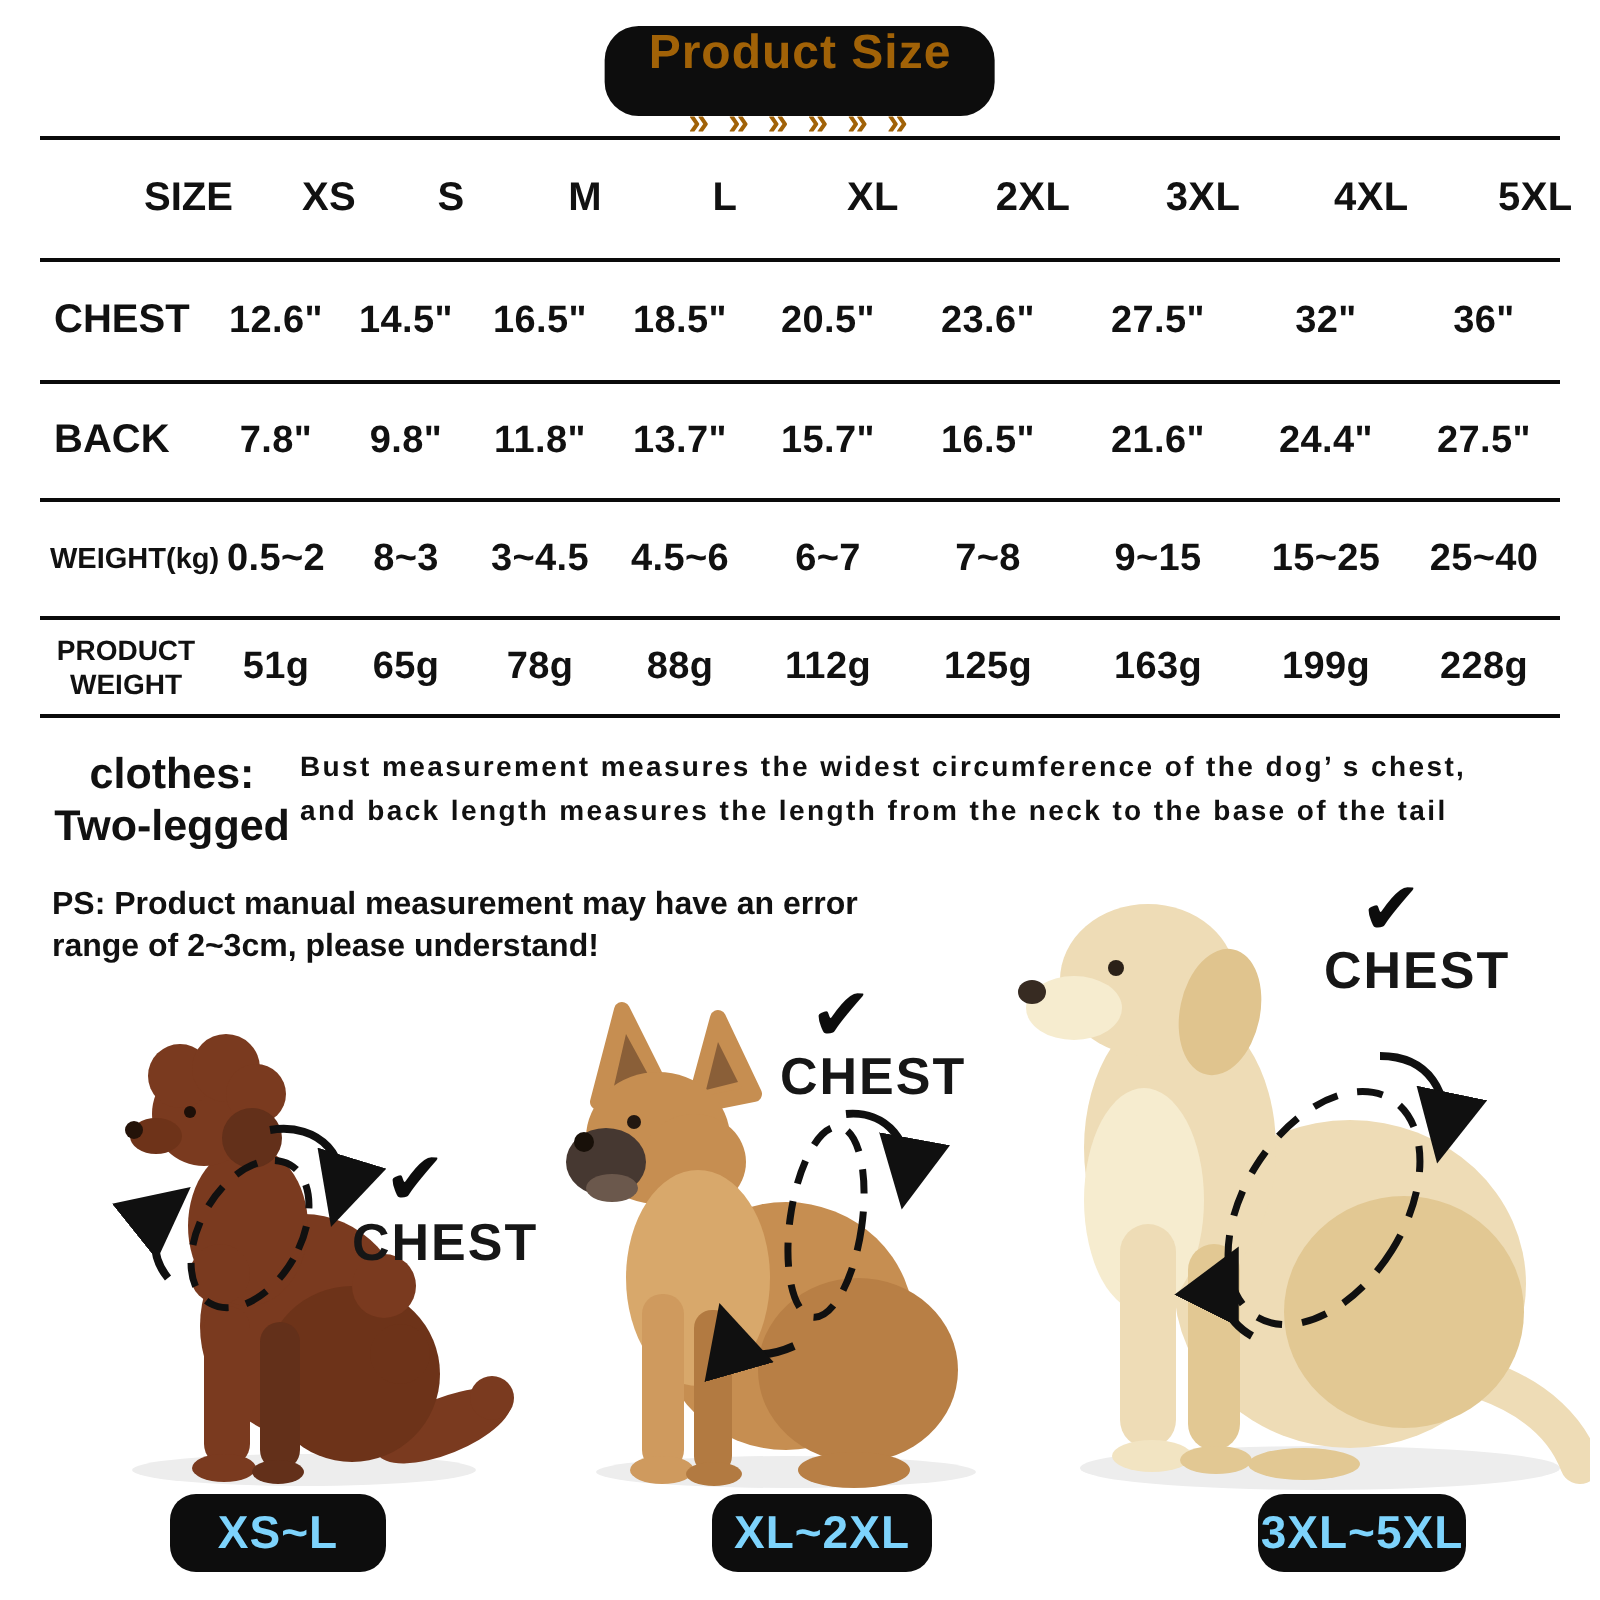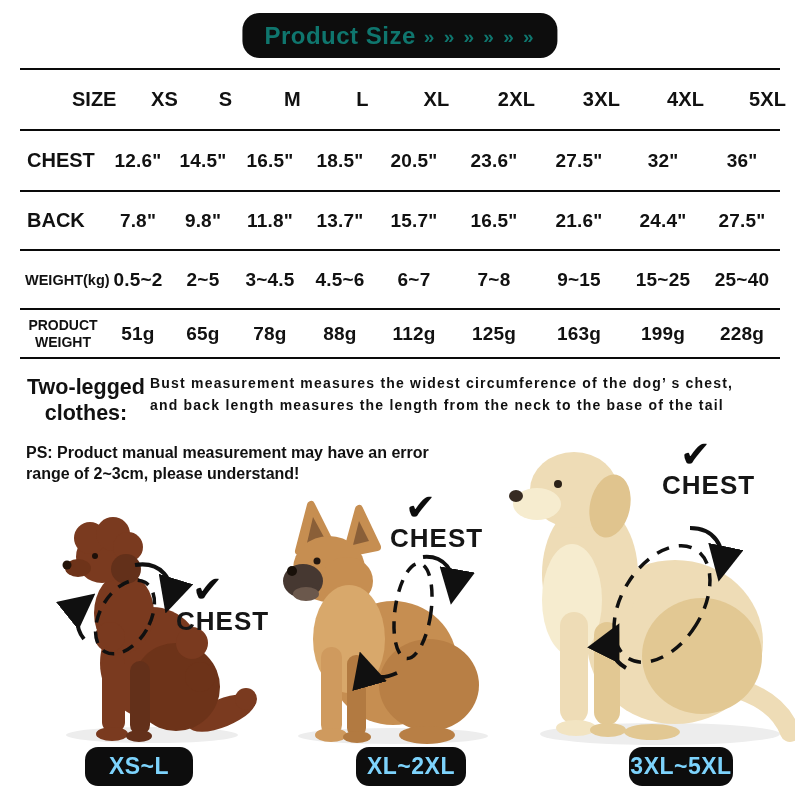--- a/index.html
+++ b/index.html
@@ -6,21 +6,21 @@
   body{
     width:800px;height:800px;position:relative;overflow:hidden;
     background:#ffffff;color:#111;
     font-family:"Liberation Sans","DejaVu Sans",sans-serif;
     -webkit-font-smoothing:antialiased;
   }
   
   .header-pill{
     position:absolute;top:13px;left:50%;transform:translateX(-50%);
     height:45px;padding:0 22px;background:#0d0d0d;border-radius:17px;
-    display:flex;align-items:center;gap:8px;color:#0f766e;white-space:nowrap;
+    display:flex;align-items:center;gap:8px;color:#a16207;white-space:nowrap;flex-direction:column;
   }
   .header-pill .title{font-size:24px;font-weight:700;letter-spacing:.5px;}
   .header-pill .chevrons{font-size:19px;font-weight:700;letter-spacing:2px;margin-top:2px;}
   
   .size-table{
     position:absolute;left:20px;top:68px;width:760px;
     border-top:2.5px solid #0a0a0a;
   }
   .trow{
     display:grid;
@@ -116,21 +116,21 @@
     <div class="cell">13.7"</div>
     <div class="cell">15.7"</div>
     <div class="cell">16.5"</div>
     <div class="cell">21.6"</div>
     <div class="cell">24.4"</div>
     <div class="cell">27.5"</div>
   </div>
   <div class="trow r3">
     <div class="rlabel small">WEIGHT(kg)</div>
     <div class="cell">0.5~2</div>
-    <div class="cell">2~5</div>
+    <div class="cell">8~3</div>
     <div class="cell">3~4.5</div>
     <div class="cell">4.5~6</div>
     <div class="cell">6~7</div>
     <div class="cell">7~8</div>
     <div class="cell">9~15</div>
     <div class="cell">15~25</div>
     <div class="cell">25~40</div>
   </div>
   <div class="trow r4">
     <div class="rlabel small2">PRODUCT WEIGHT</div>
@@ -140,22 +140,22 @@
     <div class="cell">88g</div>
     <div class="cell">112g</div>
     <div class="cell">125g</div>
     <div class="cell">163g</div>
     <div class="cell">199g</div>
     <div class="cell">228g</div>
   </div>
 </div>
 
 <div class="lead">
+  <div>clothes:</div>
   <div>Two-legged</div>
-  <div>clothes:</div>
 </div>
 <div class="note-body">
   <div>Bust measurement measures the widest circumference of the dog’ s chest,</div>
   <div>and back length measures the length from the neck to the base of the tail</div>
 </div>
 <div class="ps">
   <div>PS: Product manual measurement may have an error</div>
   <div>range of 2~3cm, please understand!</div>
 </div>
 

